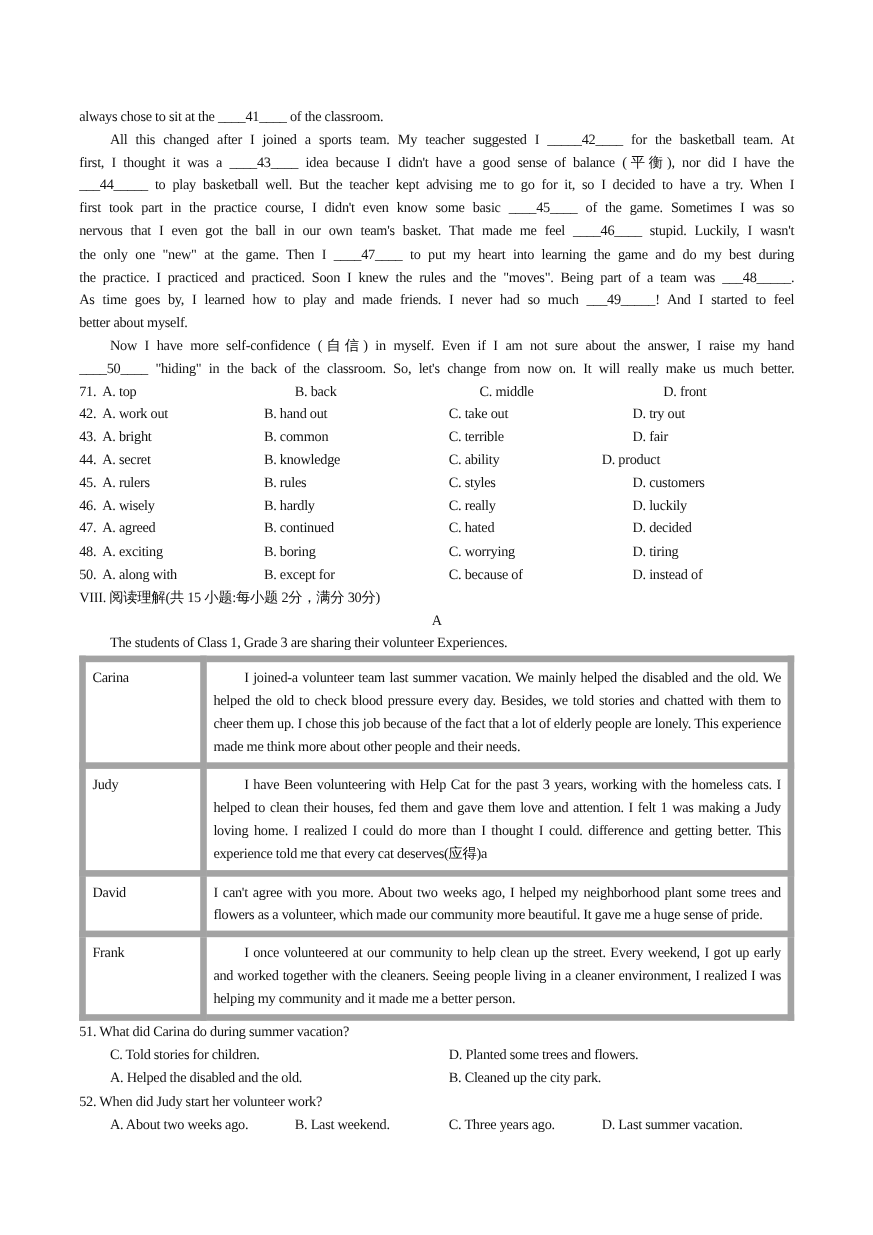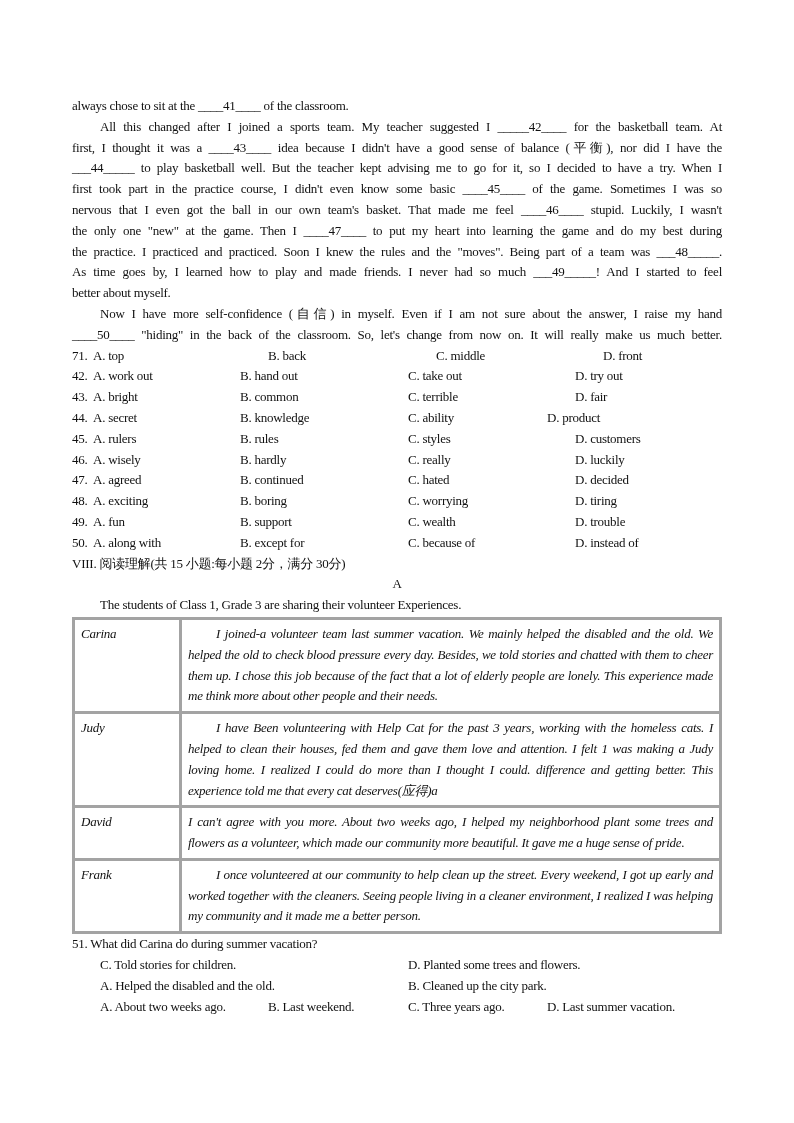--- a/index.html
+++ b/index.html
@@ -9,21 +9,21 @@
       color: #111; font-size: 13px;
     }
     .page { position: absolute; left: 72px; top: 96px; width: 650px; }
     .line { height: 20.8px; line-height: 20.8px; white-space: nowrap; letter-spacing: -0.25px; }
     .just { text-align: justify; text-align-last: justify; white-space: normal; }
     .indent { padding-left: 28px; }
     .opt-row { position: relative; height: 20.8px; line-height: 20.8px; white-space: nowrap; letter-spacing: -0.25px; }
     .opt-row span { position: absolute; top: 0; }
     .center { text-align: center; }
     table.vol { border-collapse: collapse; width: 650px; margin-top: 1px; }
-    table.vol td { border: 3px solid #a3a3a3; vertical-align: top; padding: 4px 6px; line-height: 20.8px; letter-spacing: -0.25px; font-style: italic; }
+    table.vol td { border: 6px solid #a3a3a3; vertical-align: top; padding: 4px 6px; line-height: 20.8px; letter-spacing: -0.25px; }
     table.vol td.name { width: 92px; }
     table.vol td.text { text-align: justify; }
     .q-opts { position: relative; height: 20.8px; line-height: 20.8px; white-space: nowrap; letter-spacing: -0.25px; }
     .q-opts span { position: absolute; top: 0; }
   </style>
 </head>
 <body>
 
 <div class="page">
 
@@ -93,27 +93,20 @@
       <span style="left:503px">D. decided</span>
     </div>
     <div class="opt-row">
       <span style="left:0">48.</span>
       <span style="left:21px">A. exciting</span>
       <span style="left:168px">B. boring</span>
       <span style="left:336px">C. worrying</span>
       <span style="left:503px">D. tiring</span>
     </div>
     <div class="opt-row">
-      <span style="left:0">49.</span>
-      <span style="left:21px">A. fun</span>
-      <span style="left:168px">B. support</span>
-      <span style="left:336px">C. wealth</span>
-      <span style="left:503px">D. trouble</span>
-    </div>
-    <div class="opt-row">
       <span style="left:0">50.</span>
       <span style="left:21px">A. along with</span>
       <span style="left:168px">B. except for</span>
       <span style="left:336px">C. because of</span>
       <span style="left:503px">D. instead of</span>
     </div>
   </div>
 
   <div class="line">VIII.  阅读理解(共 15 小题:每小题 2分，满分 30分)</div>
   <div class="line center">A</div>
@@ -146,20 +139,21 @@
       <span style="left:28px">C. Told stories for children.</span>
       <span style="left:336px">D. Planted some trees and flowers.</span>
     </div>
     <div class="q-opts">
       <span style="left:28px">A. Helped the disabled and the old.</span>
       <span style="left:336px">B. Cleaned up the city park.</span>
     </div>
   </div>
 
   <div>
+    <div class="line">52. When did Judy start her volunteer work?</div>
     <div class="q-opts">
       <span style="left:28px">A. About two weeks ago.</span>
       <span style="left:196px">B. Last weekend.</span>
       <span style="left:336px">C. Three years ago.</span>
       <span style="left:475px">D. Last summer vacation.</span>
     </div>
   </div>
 
 </div>
 

